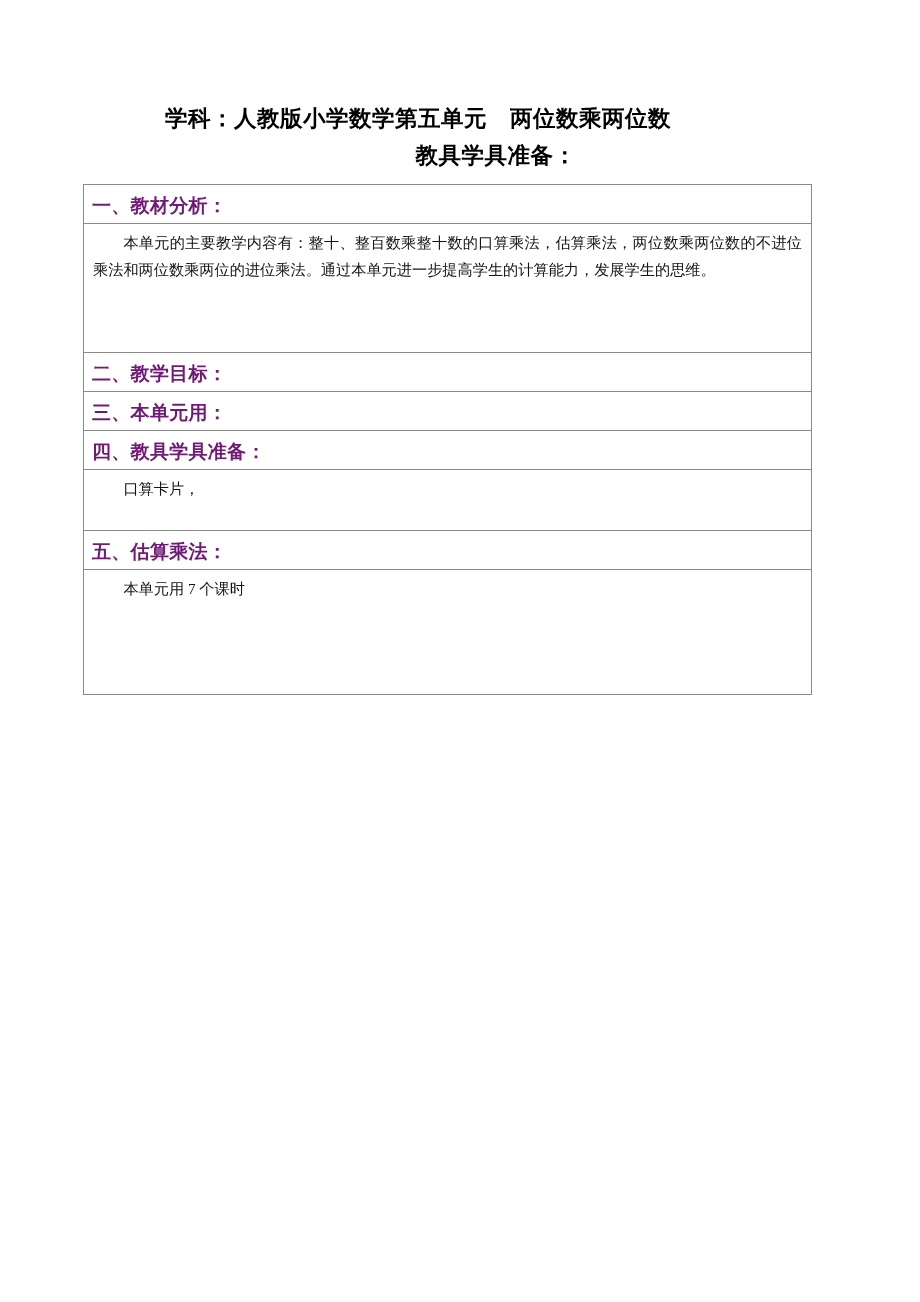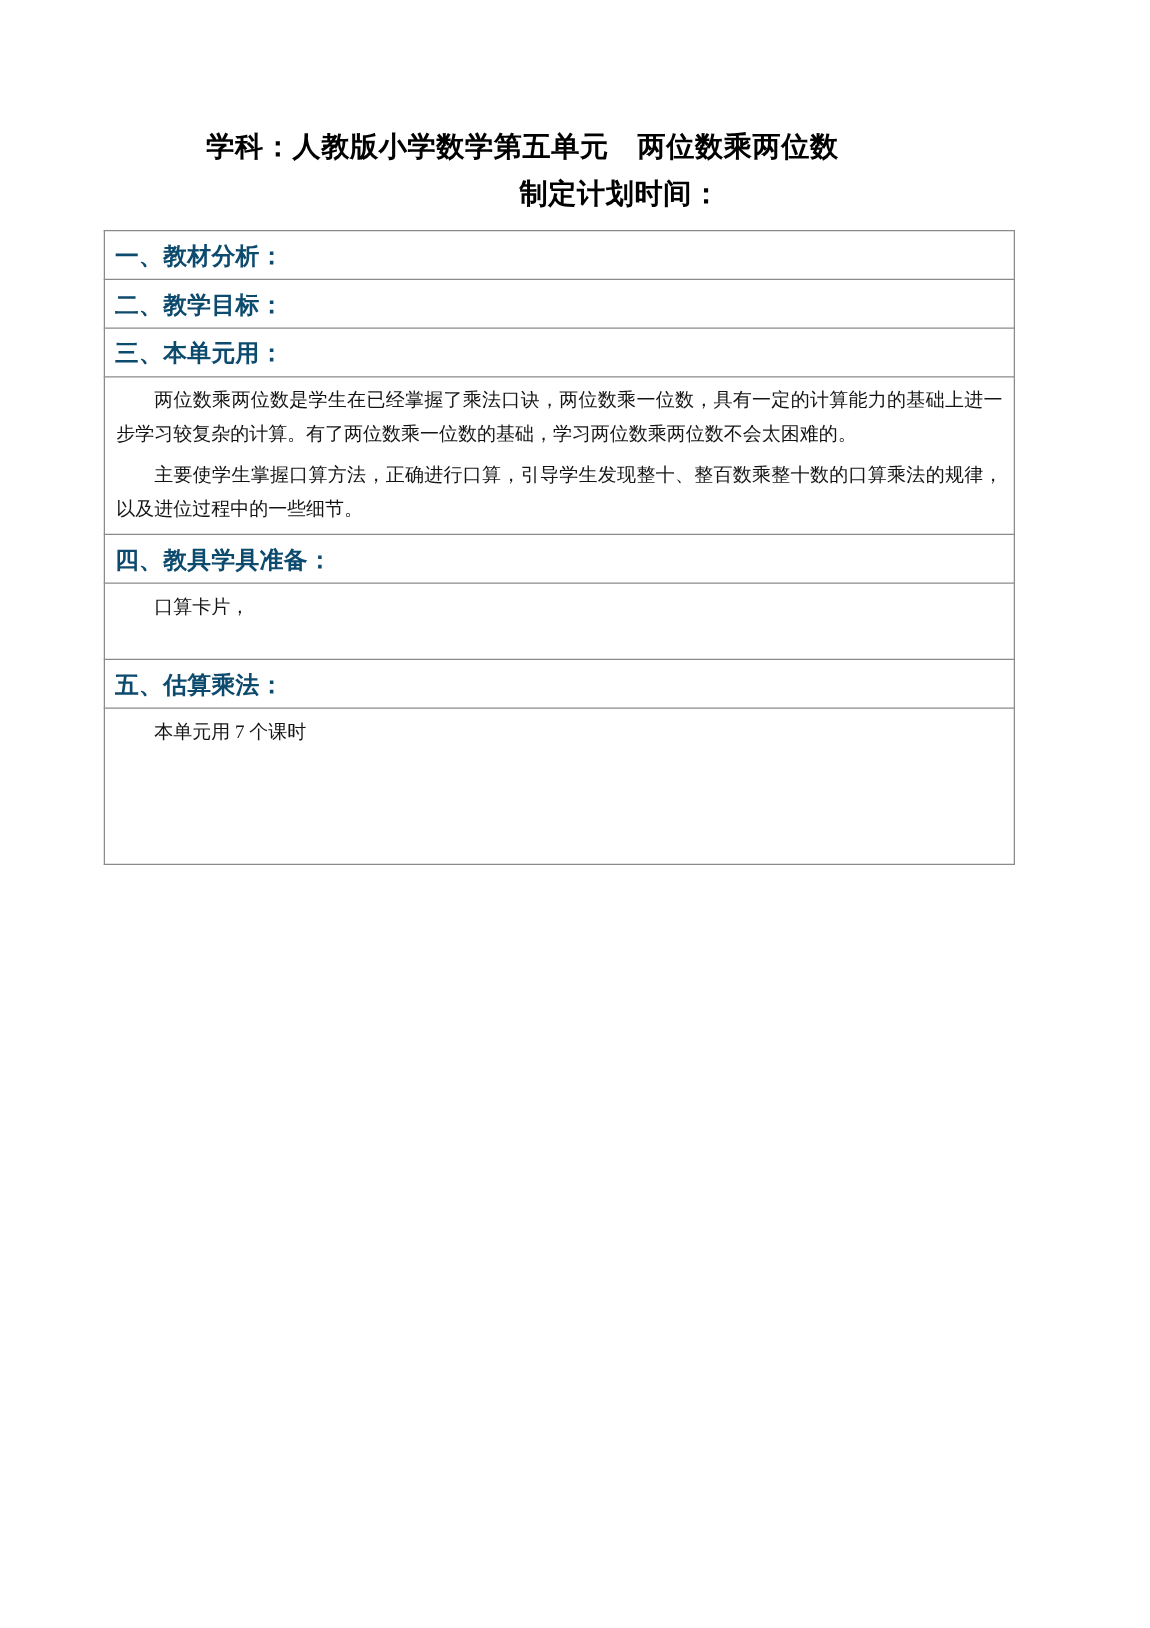--- a/index.html
+++ b/index.html
@@ -68,21 +68,21 @@
     background: #ffffff;
     height: 38px;
   }
   .sec-head .htext {
     display: block;
     font-family: "DejaVu Sans", "Liberation Sans", sans-serif;
     font-weight: bold;
     font-size: 19px;
     line-height: 30px;
     padding: 5px 0 3px 8px;
-    color: #0c4a6e;
+    color: #701a75;
     white-space: nowrap;
     letter-spacing: 0.3px;
   }
 
   
   .sec-body {
     background: #ffffff;
   }
   .sec-body .btext {
     display: block;
@@ -131,50 +131,50 @@
     height: 86px;
   }
 </style>
 </head>
 <body>
 
 <div class="page">
 
   <div class="doc-title">
     <span class="line1">学科：人教版小学数学第五单元　两位数乘两位数</span>
-    <span class="line2">制定计划时间：</span>
+    <span class="line2">教具学具准备：</span>
   </div>
 
   <table class="plan-table">
     <colgroup>
         <col style="width:728px">
       </colgroup>
     <tbody>
 
       <tr>
         <td class="sec-head">
           <span class="htext">一、教材分析：</span>
         </td>
       </tr>
+      <tr>
+        <td class="sec-body body-tall">
+          <span class="btext indent2">本单元的主要教学内容有：整十、整百数乘整十数的口算乘法，估算乘法，两位数乘两位数的不进位乘法和两位数乘两位的进位乘法。通过本单元进一步提高学生的计算能力，发展学生的思维。</span>
+          <div class="cell-pad-tall"></div>
+        </td>
+      </tr>
 
       <tr>
         <td class="sec-head">
           <span class="htext">二、教学目标：</span>
         </td>
       </tr>
 
       <tr>
         <td class="sec-head">
           <span class="htext">三、本单元用：</span>
-        </td>
-      </tr>
-      <tr>
-        <td class="sec-body">
-          <span class="btext indent2">两位数乘两位数是学生在已经掌握了乘法口诀，两位数乘一位数，具有一定的计算能力的基础上进一步学习较复杂的计算。有了两位数乘一位数的基础，学习两位数乘两位数不会太困难的。</span>
-          <span class="btext indent2" style="padding-top:0;">主要使学生掌握口算方法，正确进行口算，引导学生发现整十、整百数乘整十数的口算乘法的规律，以及进位过程中的一些细节。</span>
         </td>
       </tr>
 
       <tr>
         <td class="sec-head">
           <span class="htext">四、教具学具准备：</span>
         </td>
       </tr>
       <tr>
         <td class="sec-body">

